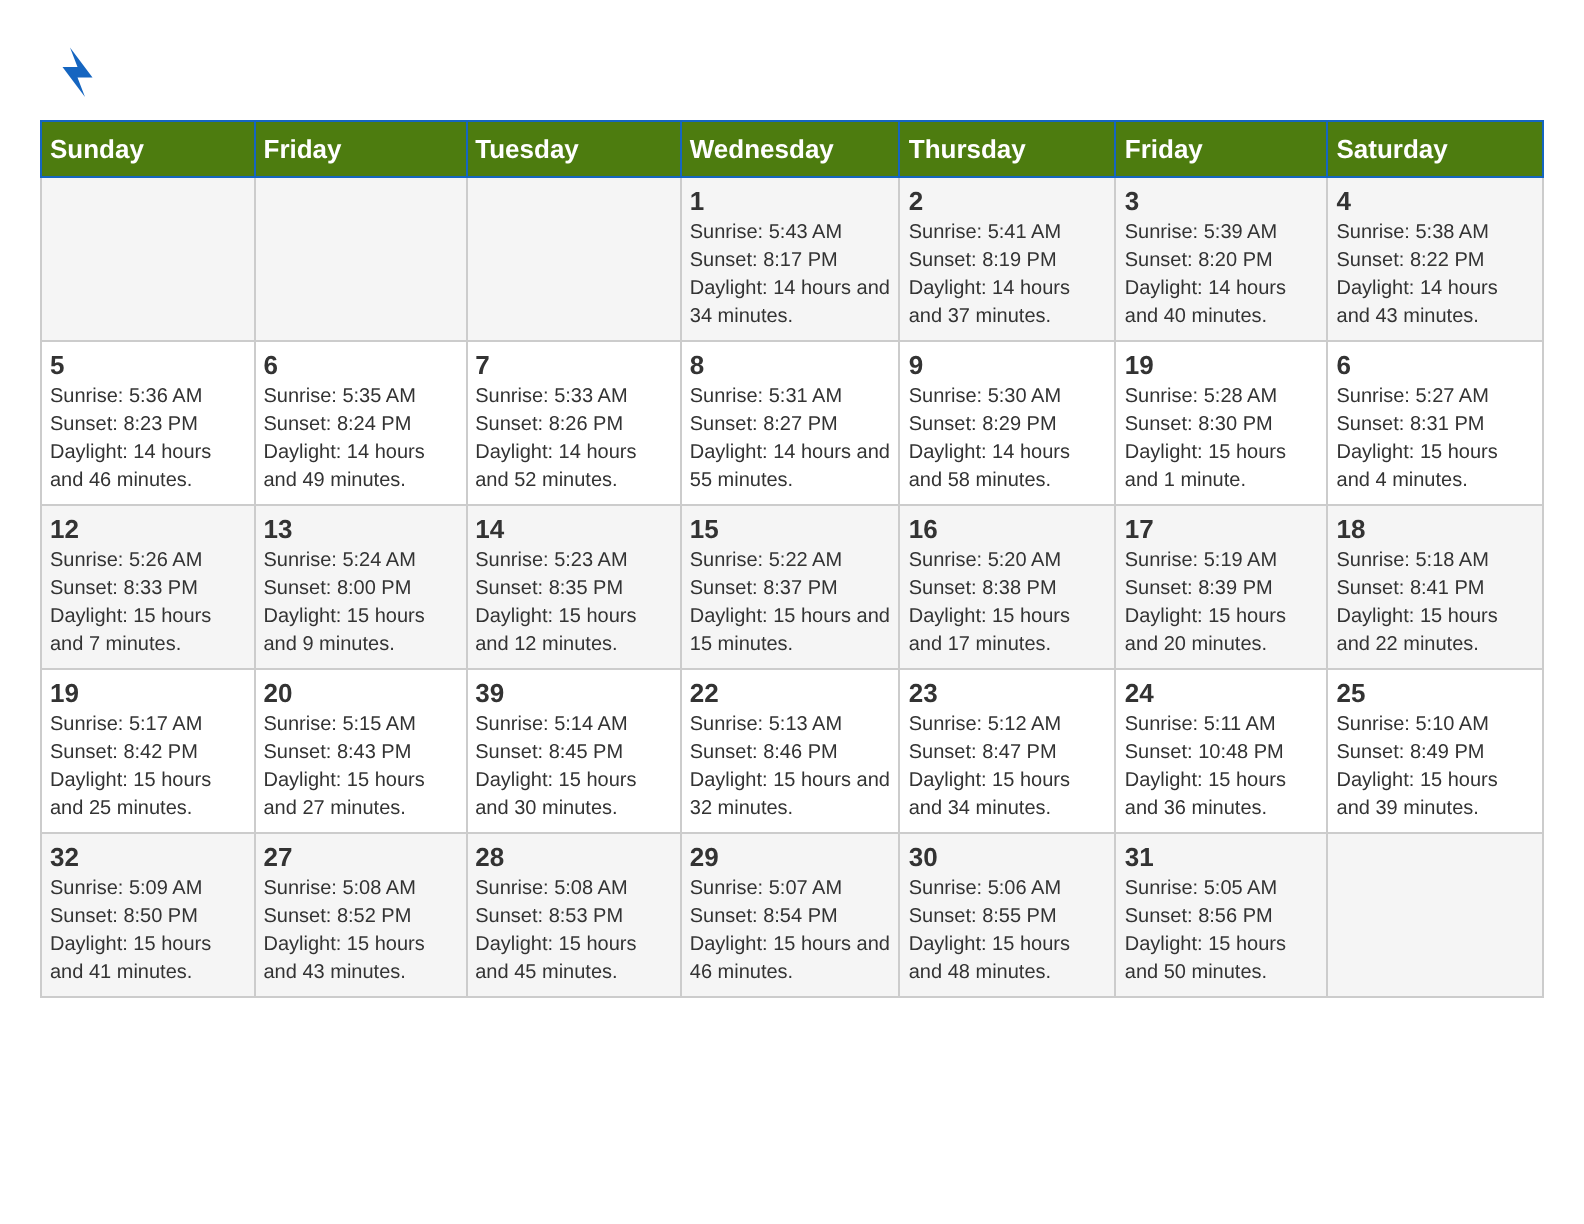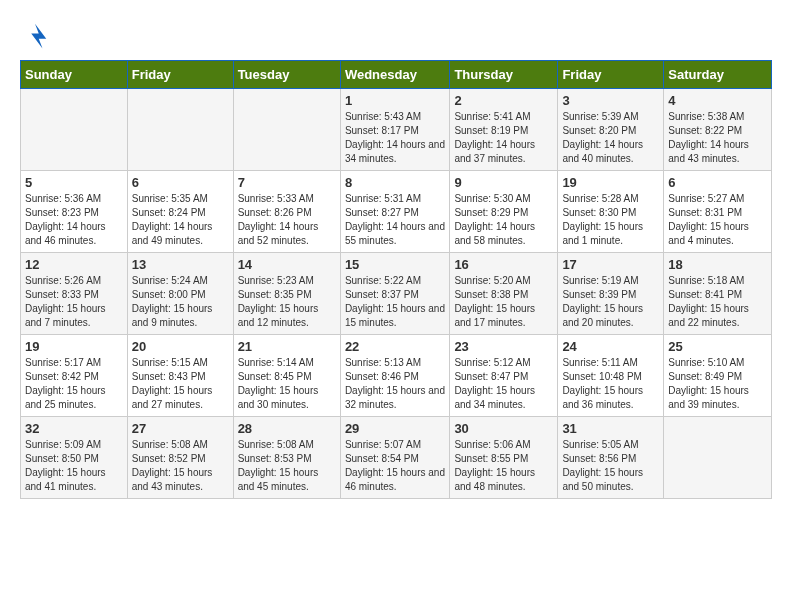--- a/index.html
+++ b/index.html
@@ -251,21 +251,21 @@
 Sunset: 8:42 PM
 Daylight: 15 hours and 25 minutes.</div>
         </td>
         <td>
           <span class="day-number">20</span>
           <div class="day-info">Sunrise: 5:15 AM
 Sunset: 8:43 PM
 Daylight: 15 hours and 27 minutes.</div>
         </td>
         <td>
-          <span class="day-number">21</span>
+          <span class="day-number">39</span>
           <div class="day-info">Sunrise: 5:14 AM
 Sunset: 8:45 PM
 Daylight: 15 hours and 30 minutes.</div>
         </td>
         <td>
           <span class="day-number">22</span>
           <div class="day-info">Sunrise: 5:13 AM
 Sunset: 8:46 PM
 Daylight: 15 hours and 32 minutes.</div>
         </td>

